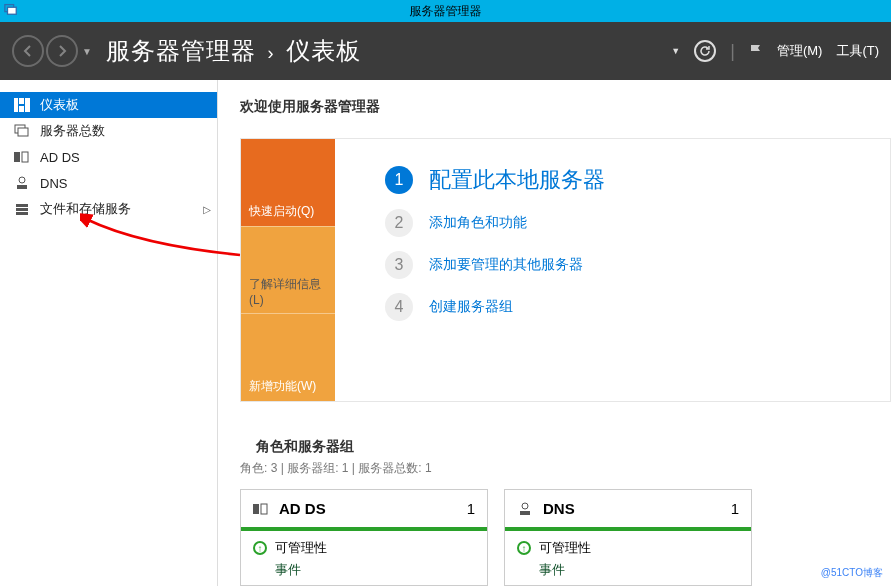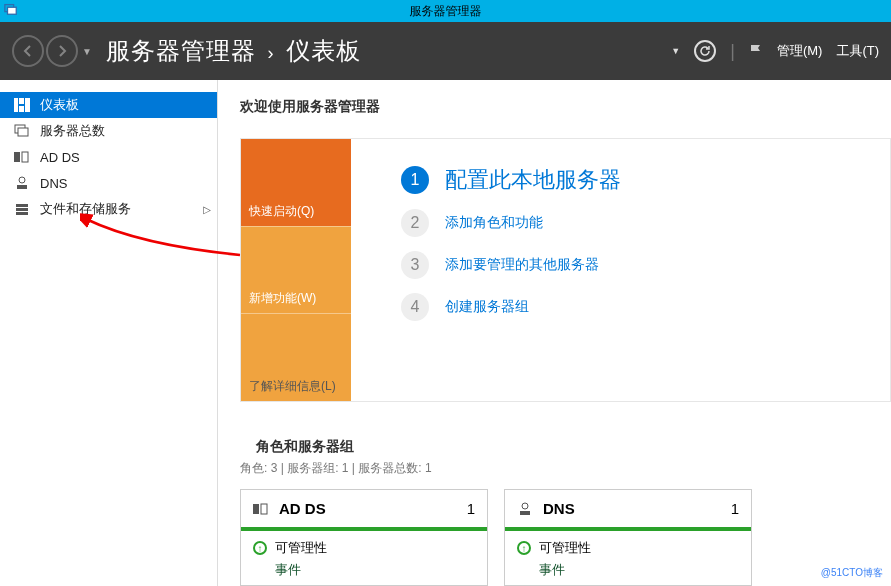--- a/index.html
+++ b/index.html
@@ -24,21 +24,21 @@
   .sidebar { width: 218px; border-right: 1px solid #ddd; padding-top: 12px; }
   .side-item { height: 26px; display: flex; align-items: center; padding-left: 14px; font-size: 13px; color: #222; gap: 10px; cursor: pointer; position:relative; }
   .side-item.active { background: #0078d7; color: #fff; }
   .side-ic { width: 16px; height: 14px; flex-shrink:0; display:flex; align-items:center; justify-content:center; }
   .side-item .chev { position:absolute; right:6px; font-size:10px; color:#555; }
 
   .content { flex: 1; padding: 18px 0 0 22px; overflow: hidden; }
   .welcome-title { font-size: 14px; font-weight: bold; color: #333; margin-bottom: 22px; }
 
   .welcome-box { display: flex; border: 1px solid #e6e6e6; height: 264px; }
-  .left-tiles { width: 110px; display: flex; flex-direction: column; }
+  .left-tiles { width: 94px; display: flex; flex-direction: column; }
   .tile { flex: 1; color: #fff; font-size: 12px; display: flex; align-items: flex-end; padding: 6px 8px; }
   .tile.q { background: #e76b1f; }
   .tile.w { background: #f0a33f; }
   .tile.l { background: #f0a33f; color:#555; }
   .tile + .tile { border-top: 1px solid rgba(255,255,255,.4); }
 
   .steps { flex: 1; padding: 26px 10px 10px 50px; }
   .step { display: flex; align-items: center; gap: 16px; margin-bottom: 14px; font-size: 18px; }
   .step .num { width: 28px; height: 28px; border-radius: 50%; display:flex; align-items:center; justify-content:center; font-size:16px; }
   .step.primary .num { background:#0078d7; color:#fff; }
@@ -162,25 +162,25 @@
   </div>
 
   <div class="content">
     <div class="welcome-title">欢迎使用服务器管理器</div>
 
     <div class="welcome-box">
       <div class="left-tiles">
         <div class="tile q">
             <span>快速启动(Q)</span>
           </div>
+        <div class="tile l">
+            <span>了解详细信息(L)</span>
+          </div>
         <div class="tile w">
             <span>新增功能(W)</span>
-          </div>
-        <div class="tile l">
-            <span>了解详细信息(L)</span>
           </div>
       </div>
       <div class="steps">
         <div class="step primary">
           <span class="num">1</span>
           <span class="lbl">配置此本地服务器</span>
         </div>
         <div class="step secondary">
           <span class="num">2</span>
           <span class="lbl">添加角色和功能</span>

